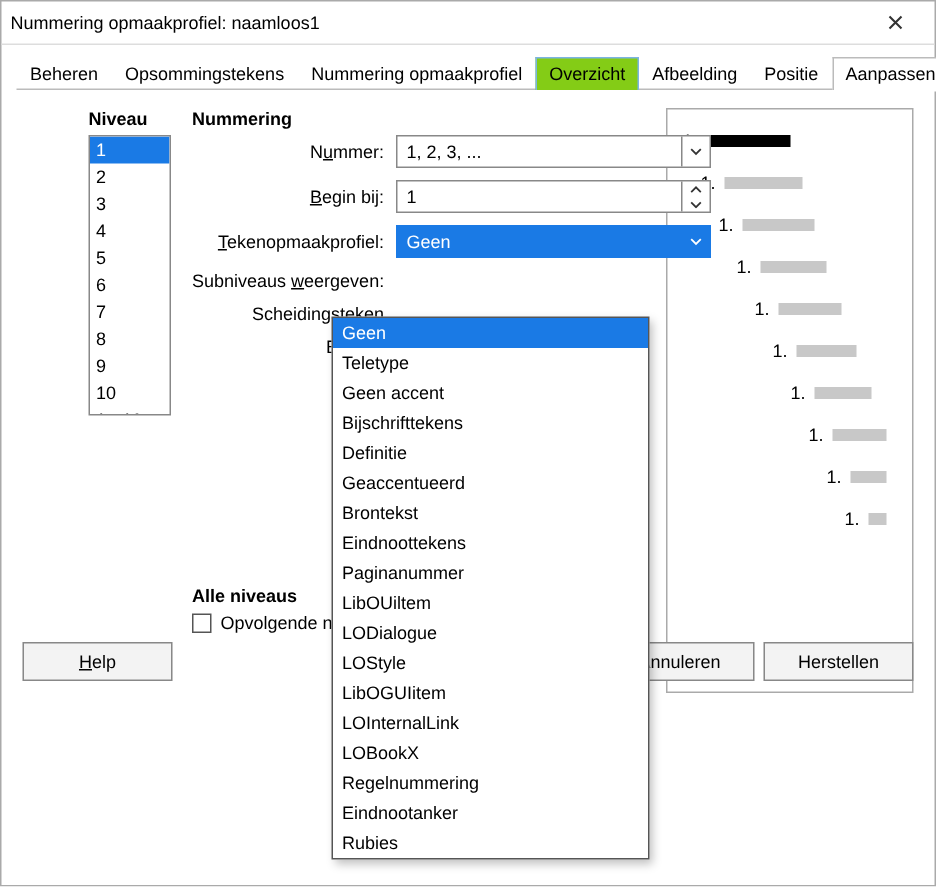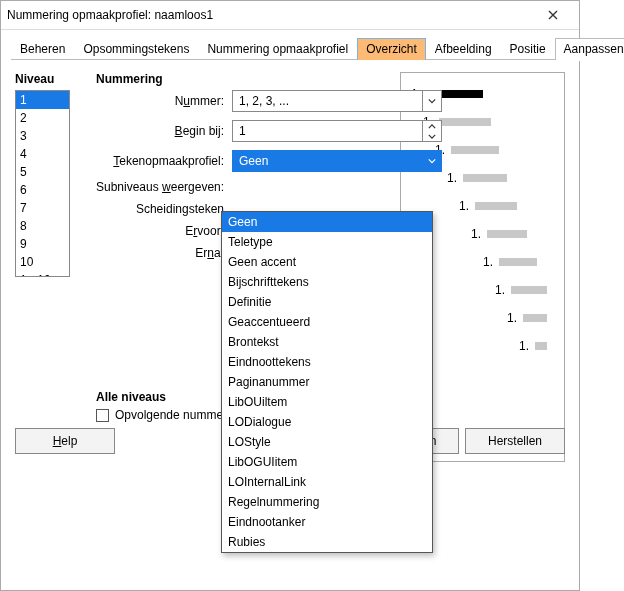--- a/index.html
+++ b/index.html
@@ -7,21 +7,21 @@
     padding: 0;
     font-family: "Segoe UI", Tahoma, sans-serif;
     font-size: 12px;
     color: #000;
     background: #fff;
     width: 624px;
     height: 591px;
     overflow: hidden;
   }
   .window {
-    width: 580px;
+    width: 624px;
     height: 591px;
     border: 1px solid #aaa;
     box-sizing: border-box;
     position: relative;
     background: #fff;
   }
   .titlebar {
     height: 28px;
     line-height: 28px;
     padding: 0 6px;
@@ -58,42 +58,43 @@
   }
   .tab {
     padding: 3px 8px 4px 8px;
     border: 1px solid transparent;
     border-bottom: none;
     position: relative;
     z-index: 1;
     white-space: nowrap;
     cursor: pointer;
   }
-  .tab.hover { background: #fdba74; border-color: #7bb4e3; }
+  .tab.hover { background: #84cc16; border-color: #7bb4e3; }
   .tab.active {
     border-color: #bbb;
     background: #fff;
     z-index: 2;
   }
   .tab.active::after {
     content: "";
     position: absolute;
     left: 0; right: 0; bottom: -1px;
     height: 2px;
     background: #fff;
   }
 
   .body {
     padding: 12px 14px 0 14px;
     position: relative;
   }
 
   .columns {
     display: flex;
-    gap: 26px;
+    gap: 14px;
+    margin-left: 44px;
   }
   .col-levels { width: 55px; }
   .col-form { flex: 1; min-width: 0; }
   .col-preview { width: 165px; }
 
   .section-head {
     font-weight: bold;
     margin-bottom: 4px;
   }
 
@@ -430,19 +431,20 @@
         <div class="opt">Definitie</div>
         <div class="opt">Geaccentueerd</div>
         <div class="opt">Brontekst</div>
         <div class="opt">Eindnoottekens</div>
         <div class="opt">Paginanummer</div>
         <div class="opt">LibOUiltem</div>
         <div class="opt">LODialogue</div>
         <div class="opt">LOStyle</div>
         <div class="opt">LibOGUIitem</div>
         <div class="opt">LOInternalLink</div>
+        <div class="opt">LOBookX</div>
         <div class="opt">Regelnummering</div>
         <div class="opt">Eindnootanker</div>
         <div class="opt">Rubies</div>
       </div>
 
   </div>
 </div>
 
 </body></html>

